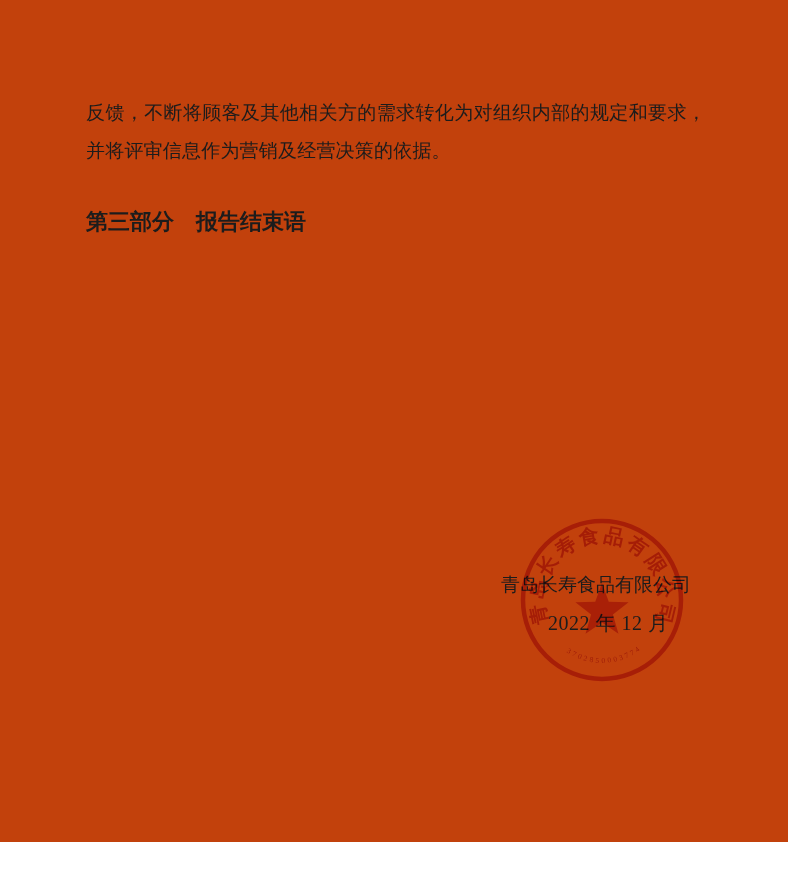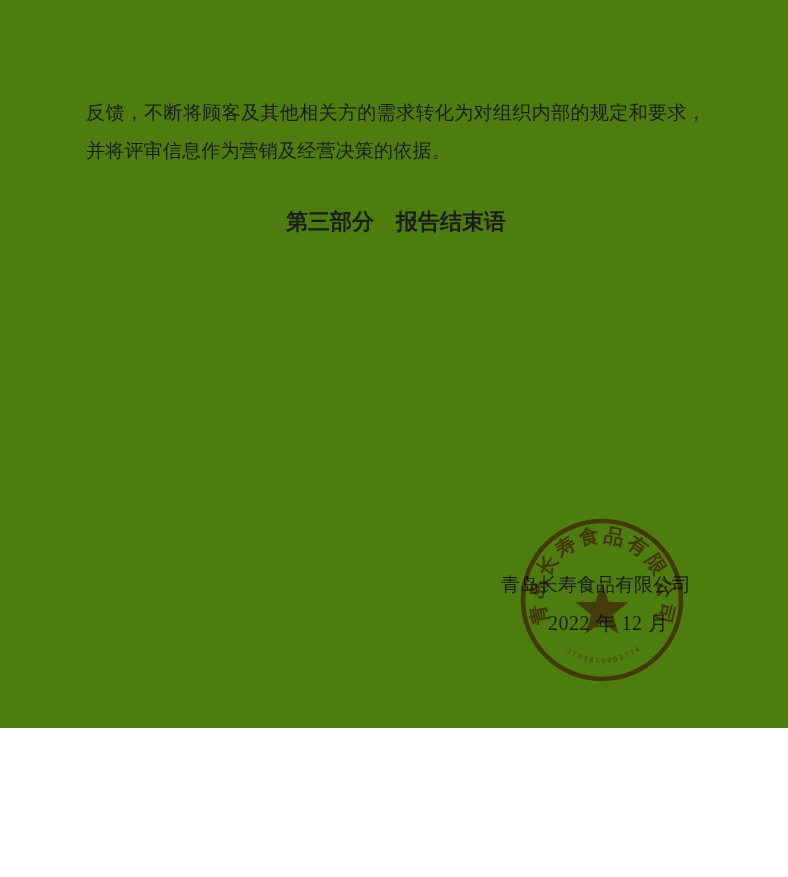--- a/index.html
+++ b/index.html
@@ -4,41 +4,41 @@
 <style>
   * { margin: 0; padding: 0; box-sizing: border-box; }
   html, body { background: #ffffff; }
   body {
     font-family: "Liberation Serif", "DejaVu Serif", serif;
     color: #1c1c1c;
   }
   .page {
     position: relative;
     width: 788px;
-    height: 728px;
-    background: #4d7c0f;
+    height: 842px;
+    background: #c2410c;
     overflow: hidden;
   }
   .para {
     position: absolute;
     left: 86px;
     width: 620px;
     font-size: 19px;
     line-height: 38px;
     text-align: justify;
     text-justify: inter-ideograph;
     letter-spacing: 0.2px;
   }
   .para-continuation { top: 94px; }
   .section-heading {
     position: absolute;
     left: 86px;
     top: 204px;
     width: 620px;
-    text-align: center;
+    text-align: left;
     font-size: 22px;
     line-height: 36px;
     font-weight: bold;
     white-space: pre;
   }
   .para-body {
     top: 244px;
     text-indent: 24px;
   }
   .sig-company {

